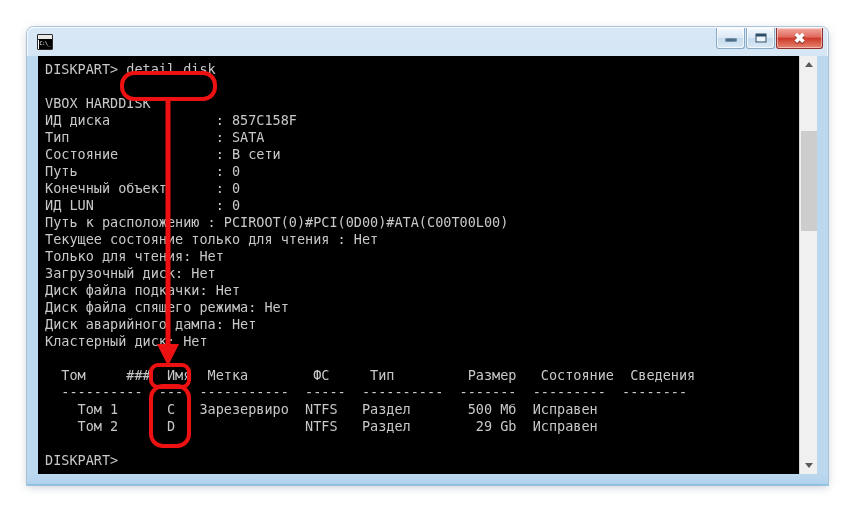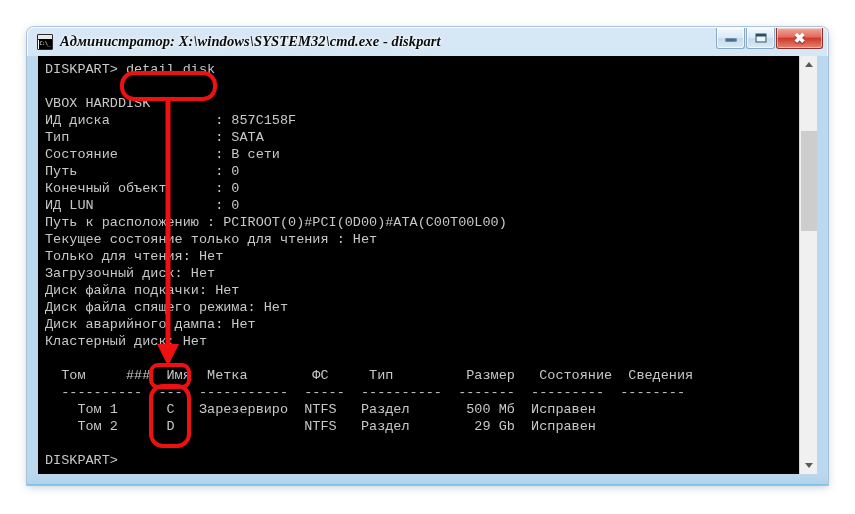--- a/index.html
+++ b/index.html
@@ -172,21 +172,21 @@
     position: absolute;
     left: 7px;
     top: 5px;
     font-family: "DejaVu Sans Mono", "Liberation Mono", monospace;
     font-size: 13.5px;
     line-height: 17px;
     color: #c8c8c8;
     white-space: pre;
     letter-spacing: 0px;
   }
-  #console-text .line { display: block; height: 17px; font-family: Liberation Mono, monospace; }
+  #console-text .line { display: block; height: 17px; }
 
   
   #scrollbar {
     position: absolute;
     right: 11px;
     top: 29px;
     width: 18px;
     height: 418px;
     background: #f0f0f0;
     border-left: 1px solid #d4d4d4;
@@ -263,21 +263,20 @@
 </head>
 <body>
 
 <div id="desktop">
 
   <div id="window">
     <div id="glassborder"></div>
 
     <div id="titlebar">
       <div id="win-icon"></div>
-      <div id="title-text">Администратор: X:\windows\SYSTEM32\cmd.exe - diskpart</div>
     </div>
 
     <div id="win-buttons">
       <div class="winbtn">
         <span class="glyph-min"></span>
       </div>
       <div class="winbtn">
         <span class="glyph-max"></span>
       </div>
       <div class="winbtn close">

